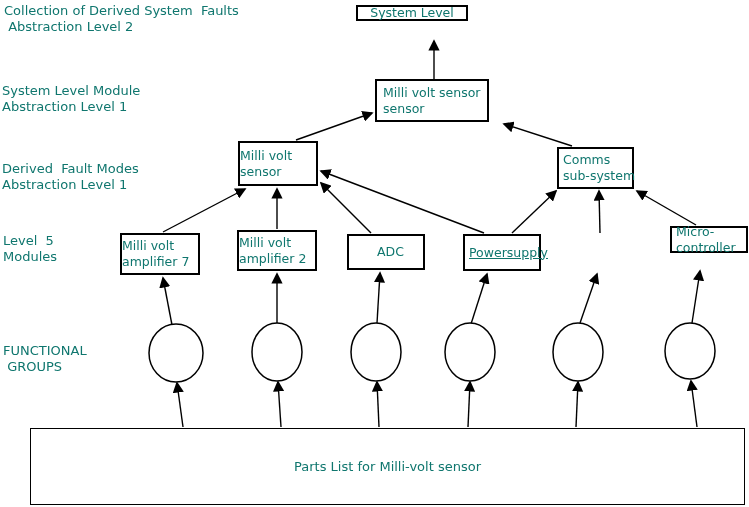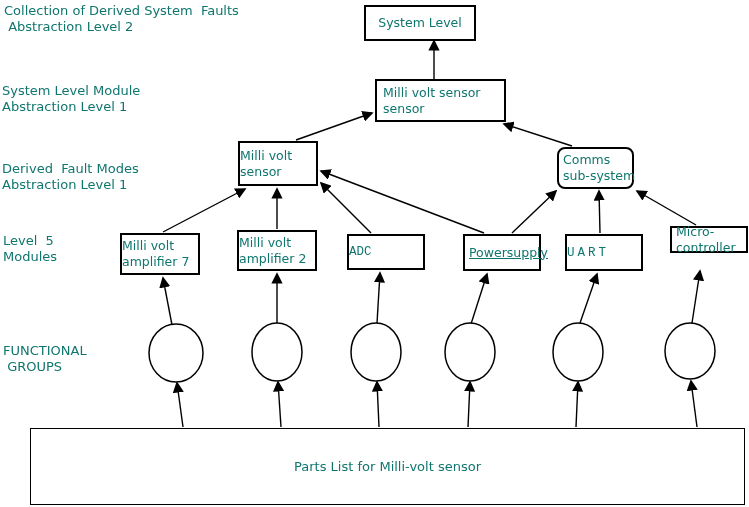--- a/index.html
+++ b/index.html
@@ -21,21 +21,21 @@
     flex-direction:column;
     justify-content:center;
     font-size:12.5px;
     line-height:16px;
     white-space:nowrap;
   }
   .node span{display:block;}
   .pad6{padding-left:6px;}
   .pad4{padding-left:4px;}
   .pad8{padding-left:0;}
-  .pad12{padding-left:0;font-family:Liberation Mono, monospace;}
+  .pad12{padding-left:28px;}
   .center{align-items:center;text-align:center;}
   .lbl{
     position:absolute;
     font-size:13px;
     line-height:16px;
   }
   .lbl span{display:block;white-space:pre;}
   .spread{letter-spacing:3px;}
   #parts-box{font-size:13px;}
 </style>
@@ -98,35 +98,35 @@
   </div>
   <div class="lbl" style="left:3px;top:233px;">
     <span>Level  5</span>
     <span>Modules</span>
   </div>
   <div class="lbl" style="left:3px;top:343px;">
     <span>FUNCTIONAL</span>
     <span> GROUPS</span>
   </div>
 
-  <div class="node center" style="left:364px;top:5px;width:112px;height:36px;">
+  <div class="node center" style="left:356px;top:5px;width:112px;height:16px;">
     <span>System Level</span>
   </div>
 
-  <div class="node pad6" style="left:375px;top:79px;width:131px;height:43px;">
+  <div class="node pad6" style="left:375px;top:79px;width:114px;height:43px;">
     <span>Milli volt sensor</span>
     <span>sensor</span>
   </div>
 
   <div class="node pad8" style="left:238px;top:141px;width:80px;height:45px;">
     <span>Milli volt</span>
     <span>sensor</span>
   </div>
 
-  <div class="node pad4" style="left:557px;top:147px;width:77px;height:42px;border-radius:8px;">
+  <div class="node pad4" style="left:557px;top:147px;width:77px;height:42px;">
     <span>Comms</span>
     <span>sub-system</span>
   </div>
 
   <div class="node pad8" style="left:120px;top:233px;width:80px;height:42px;">
     <span>Milli volt</span>
     <span>amplifier 7</span>
   </div>
 
   <div class="node pad8" style="left:237px;top:230px;width:80px;height:41px;">
@@ -135,23 +135,20 @@
   </div>
 
   <div class="node pad12" style="left:347px;top:234px;width:78px;height:36px;">
     <span>ADC</span>
   </div>
 
   <div class="node pad4" style="left:463px;top:234px;width:78px;height:37px;text-decoration:underline;">
     <span>Powersupply</span>
   </div>
 
-  <div class="node pad12" style="left:565px;top:234px;width:78px;height:37px;">
-    <span class="spread">UART</span>
-  </div>
 
   <div class="node pad4" style="left:670px;top:226px;width:78px;height:27px;">
     <span>Micro-</span>
     <span>controller</span>
   </div>
 
   <div id="parts-box" class="node center" style="left:30px;top:428px;width:715px;height:77px;border-width:1.5px;">
     <span>Parts List for Milli-volt sensor</span>
   </div>
 

